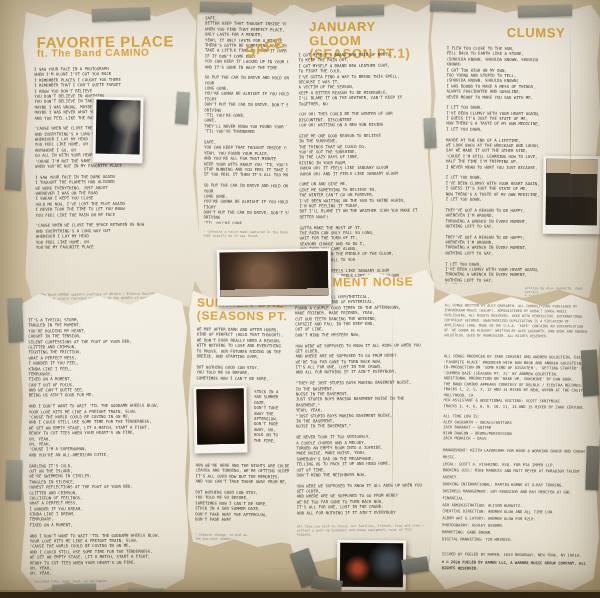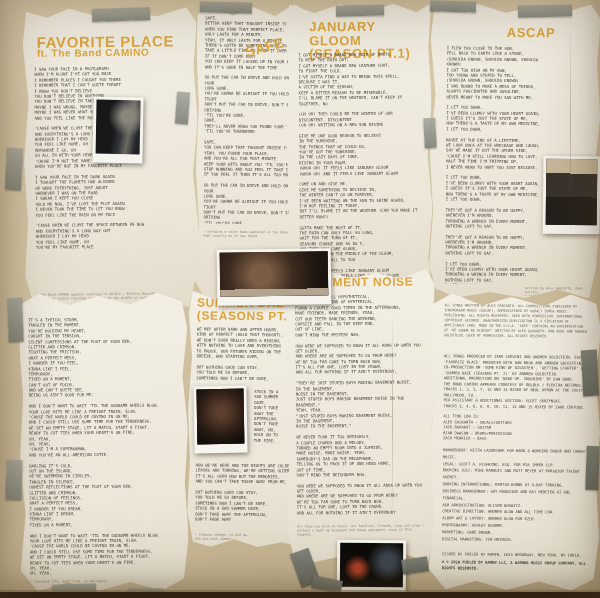--- a/index.html
+++ b/index.html
@@ -165,21 +165,21 @@
 Seasons change and so do I,
 And then you came along,
 Like summer in the middle of the gloom,
 And I owe it all to you
 
 (Whoa oh) it feels like January gloom
 (Whoa oh) and it feels like January gloom</div>
   </div>
 
   <div class="panel torn-a" style="left:430px;top:4px;width:170px;height:294px;transform:rotate(0.4deg);">
-    <div class="title" style="left:76px;top:22px;font-size:13px;color:#dca63e;">ASCAP</div>
+    <div class="title" style="left:76px;top:22px;font-size:13px;color:#dca63e;">CLUMSY</div>
     <div class="lyrics" style="left:16px;top:42px;width:96px;height:238px;">I flew too close to the sun,
 Fell back to earth like a stone,
 (Shoulda known, shoulda known, shoulda known)
 I got too high on my own,
 Too young and stupid to tell,
 (Shoulda known, shoulda known)
 I was bound to make a mess of things,
 Always fascinated and gasoline,
 Never meant to make you sad with me,
 

